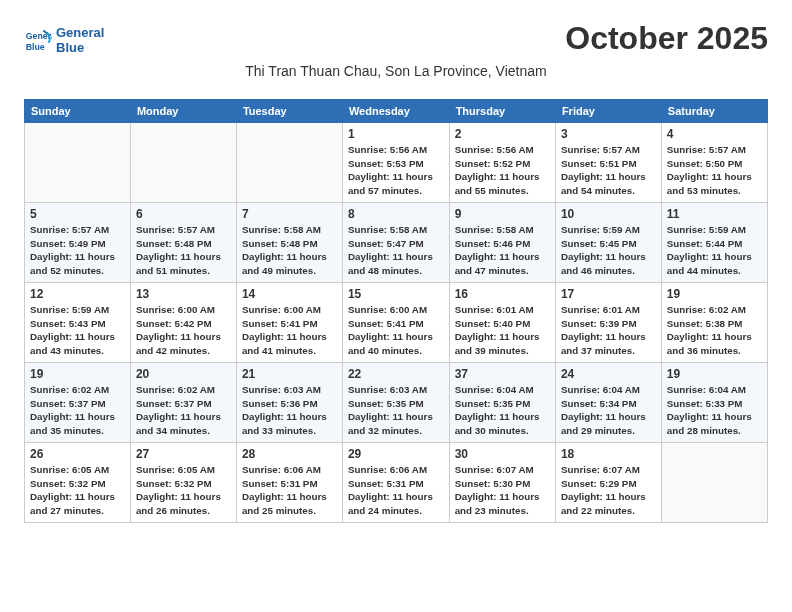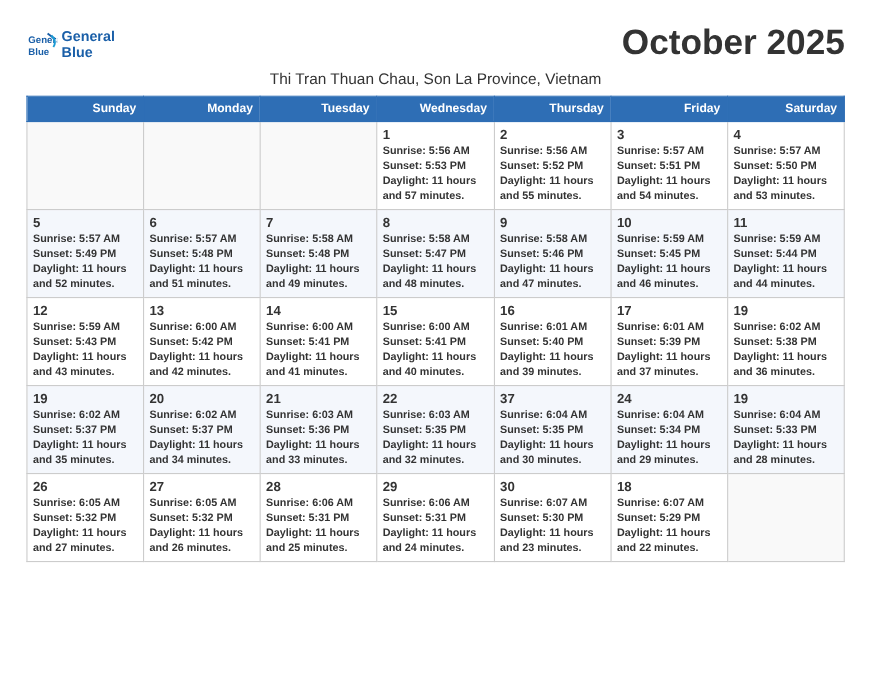--- a/index.html
+++ b/index.html
@@ -32,37 +32,37 @@
     }
     .month-title {
       font-size: 32px;
       font-weight: bold;
       color: #333;
     }
     .subtitle {
       font-size: 14px;
       color: #333;
       text-align: center;
-      margin-bottom: 8px;
+      margin-bottom: 20px;
     }
     .top-row {
       display: flex;
       justify-content: space-between;
       align-items: flex-end;
       margin-bottom: 4px;
     }
     .calendar-table {
       width: 100%;
       border-collapse: collapse;
       font-size: 10.5px;
     }
     .calendar-table th {
       background-color: #2e6eb5;
       color: #fff;
-      text-align: right;
+      text-align: left;
       padding: 5px 6px;
       font-size: 11px;
       font-weight: bold;
       border: 1px solid #2e6eb5;
     }
     .calendar-table td {
       border: 1px solid #ccc;
       vertical-align: top;
       padding: 4px 5px;
       width: 108px;

